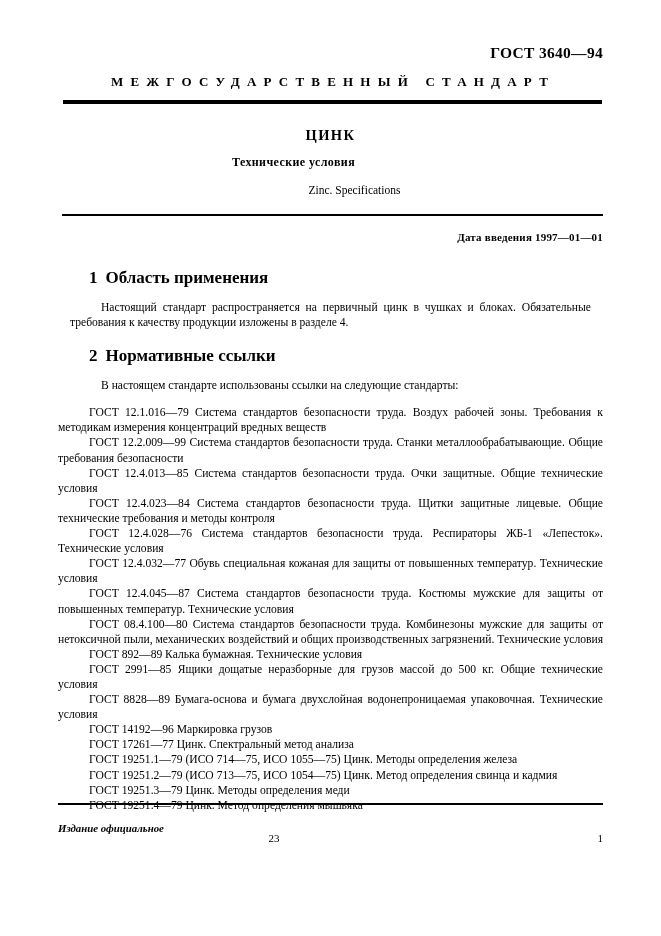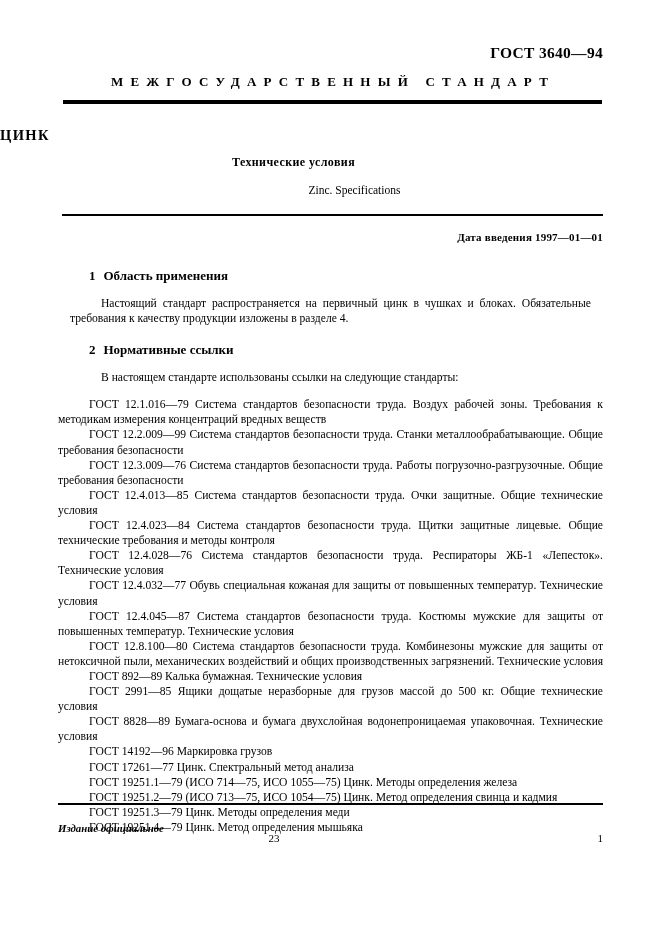--- a/index.html
+++ b/index.html
@@ -51,20 +51,21 @@
     height: 4px;
     background: #000;
   }
 
   
   .title-main {
     position: absolute;
     top: 127px;
     left: 0;
     width: 661px;
+    text-align: center;
     font-size: 14.5px;
     font-weight: bold;
     letter-spacing: 1.4px;
   }
   .title-sub {
     position: absolute;
     top: 155px;
     left: 0;
     width: 587px;
     text-align: center;
@@ -102,21 +103,21 @@
   }
 
   
   .body-area {
     position: absolute;
     top: 268px;
     left: 58px;
     width: 545px;
   }
   .section-heading {
-    font-size: 13px;
+    font-size: 17px;
     font-weight: bold;
     margin: 0 0 9px 0;
     padding-left: 31px;
   }
   .section-heading .num {
     display: inline-block;
     margin-right: 8px;
   }
   .para {
     font-size: 11.6px;
@@ -209,27 +210,26 @@
 
     <div>
       <div class="section-heading">
         <span class="num">2</span><span>Нормативные ссылки</span>
       </div>
       <p class="para">В настоящем стандарте использованы ссылки на следующие стандарты:</p>
 
       <ul class="ref-list">
         <li class="ref-item">ГОСТ 12.1.016—79  Система стандартов безопасности труда. Воздух рабочей зоны. Требования к методикам измерения концентраций вредных веществ</li>
         <li class="ref-item">ГОСТ 12.2.009—99  Система стандартов безопасности труда. Станки металлообрабатывающие. Общие требования безопасности</li>
-        <li class="ref-item">ГОСТ 12.3.009—76  Система стандартов безопасности труда. Работы погрузочно-разгрузочные. Общие требования безопасности</li>
         <li class="ref-item">ГОСТ 12.4.013—85  Система стандартов безопасности труда. Очки защитные. Общие технические условия</li>
         <li class="ref-item">ГОСТ 12.4.023—84  Система стандартов безопасности труда. Щитки защитные лицевые. Общие технические требования и методы контроля</li>
         <li class="ref-item">ГОСТ 12.4.028—76  Система стандартов безопасности труда. Респираторы ЖБ-1 «Лепесток». Технические условия</li>
         <li class="ref-item">ГОСТ 12.4.032—77  Обувь специальная кожаная для защиты от повышенных температур. Технические условия</li>
         <li class="ref-item">ГОСТ 12.4.045—87  Система стандартов безопасности труда. Костюмы мужские для защиты от повышенных температур. Технические условия</li>
-        <li class="ref-item">ГОСТ 12.8.100—80  Система стандартов безопасности труда. Комбинезоны мужские для защиты от нетоксичной пыли, механических воздействий и общих производственных загрязнений. Технические условия</li>
+        <li class="ref-item">ГОСТ 08.4.100—80  Система стандартов безопасности труда. Комбинезоны мужские для защиты от нетоксичной пыли, механических воздействий и общих производственных загрязнений. Технические условия</li>
         <li class="ref-item tight">ГОСТ 892—89  Калька бумажная. Технические условия</li>
         <li class="ref-item">ГОСТ 2991—85  Ящики дощатые неразборные для грузов массой до 500 кг. Общие технические условия</li>
         <li class="ref-item">ГОСТ 8828—89  Бумага-основа и бумага двухслойная водонепроницаемая упаковочная. Технические условия</li>
         <li class="ref-item tight">ГОСТ 14192—96  Маркировка грузов</li>
         <li class="ref-item tight">ГОСТ 17261—77  Цинк. Спектральный метод анализа</li>
         <li class="ref-item tight">ГОСТ 19251.1—79  (ИСО 714—75, ИСО 1055—75) Цинк. Методы определения железа</li>
         <li class="ref-item tight">ГОСТ 19251.2—79 (ИСО 713—75, ИСО 1054—75) Цинк. Метод определения свинца и кадмия</li>
         <li class="ref-item tight">ГОСТ 19251.3—79  Цинк. Методы определения меди</li>
         <li class="ref-item tight">ГОСТ 19251.4—79  Цинк. Метод определения мышьяка</li>
       </ul>

